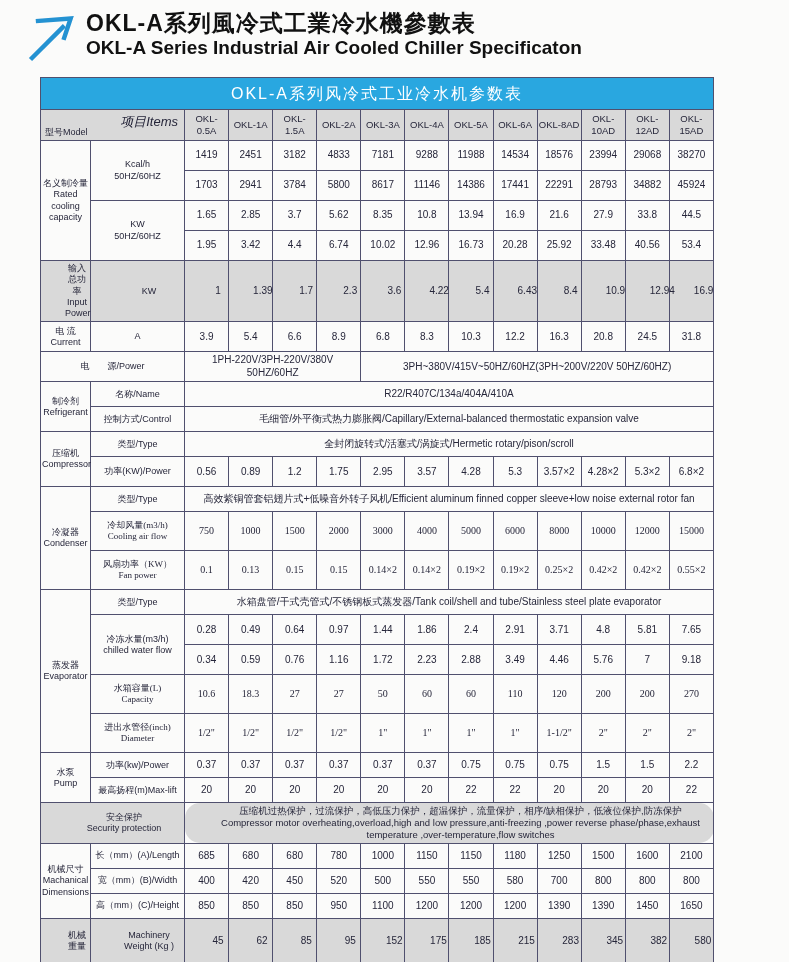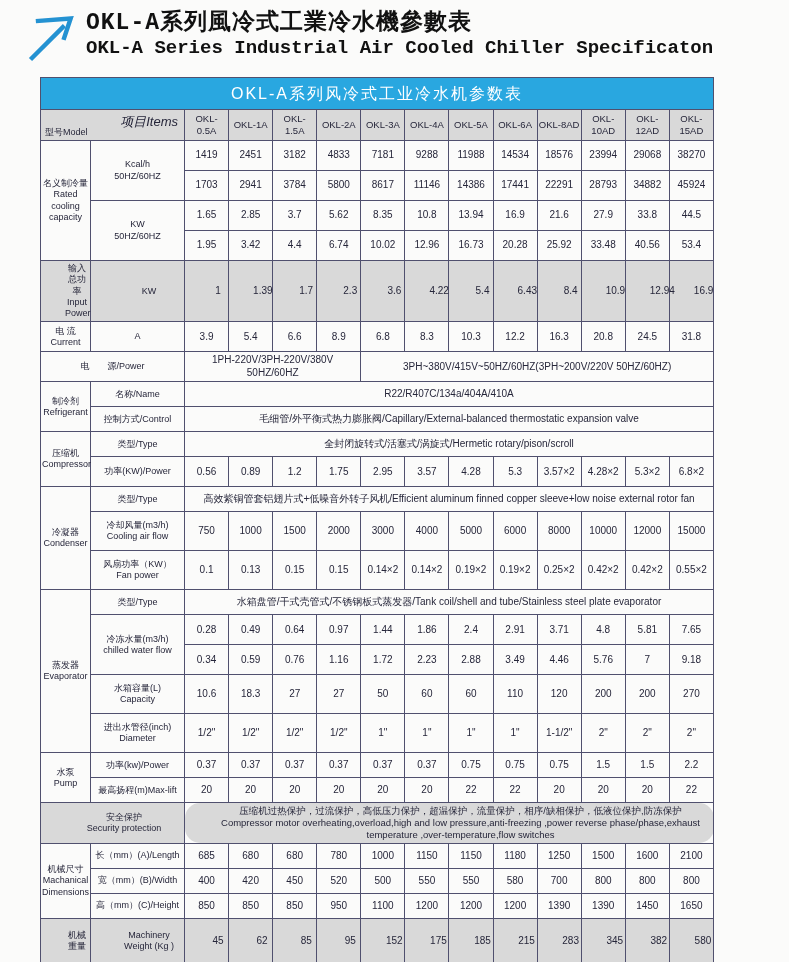--- a/index.html
+++ b/index.html
@@ -5,21 +5,21 @@
   html,body{margin:0;padding:0;}
   body{
     width:789px;height:962px;
     background:#fbfbfa;
     font-family:"Liberation Sans","DejaVu Sans",sans-serif;
     color:#222;
     overflow:hidden;
   }
   .masthead{display:flex;align-items:flex-start;padding:10px 0 0 24px;}
   .logo{width:54px;height:50px;flex:0 0 54px;margin-top:4px;}
-  .titles{margin-left:8px;font-family:Liberation Mono, monospace;}
+  .titles{margin-left:8px;}
   .title-zh{font-size:23px;font-weight:600;letter-spacing:1px;color:#111;line-height:1.15;}
   .title-en{font-size:19px;font-weight:600;color:#111;line-height:1.3;}
 
   table.spec{
     margin:13px 0 8px 40px;width:674px;
     border-collapse:collapse;table-layout:fixed;
     font-size:10px;color:#26263a;
     border:1.5px solid #50506e;
   }
   table.spec td{border:1px solid #50506e;text-align:center;vertical-align:middle;padding:2px 1px;line-height:1.25;height:20px;}
@@ -30,21 +30,21 @@
     background-image:linear-gradient(to bottom right,transparent calc(50% - 0.7px),#50506e calc(50% - 0.7px),#50506e calc(50% + 0.7px),transparent calc(50% + 0.7px));
   }
   .corner .c-model{position:absolute;left:4px;bottom:2px;font-size:9px;}
   .corner .c-items{position:absolute;right:6px;top:4px;font-size:13px;font-style:italic;}
   td.grp{font-size:9px;line-height:1.35;padding:1px;}
   td.grp span{display:block;}
   td.item{font-size:9px;line-height:1.3;}
   td.item span{display:block;}
   tr.shade td{background:#d9d9d9;padding-left:24px;}
   tr.rh27 td{height:25px;}
-  tr.rh34 td{height:34px;}
+  tr.rh34 td{height:34px;font-family:Liberation Serif, serif;}
   tr.rh40 td{height:40px;}
   td.tl{text-align:left;padding:3px 7px;}
   td.sec-text{font-size:9.5px;line-height:1.5;border-radius:15px;}
   .notes{margin:14px 0 0 30px;width:730px;color:#333;}
   .nz{font-size:11px;line-height:1.55;}
 </style>
 </head>
 <body>
 
 <div class="masthead">

